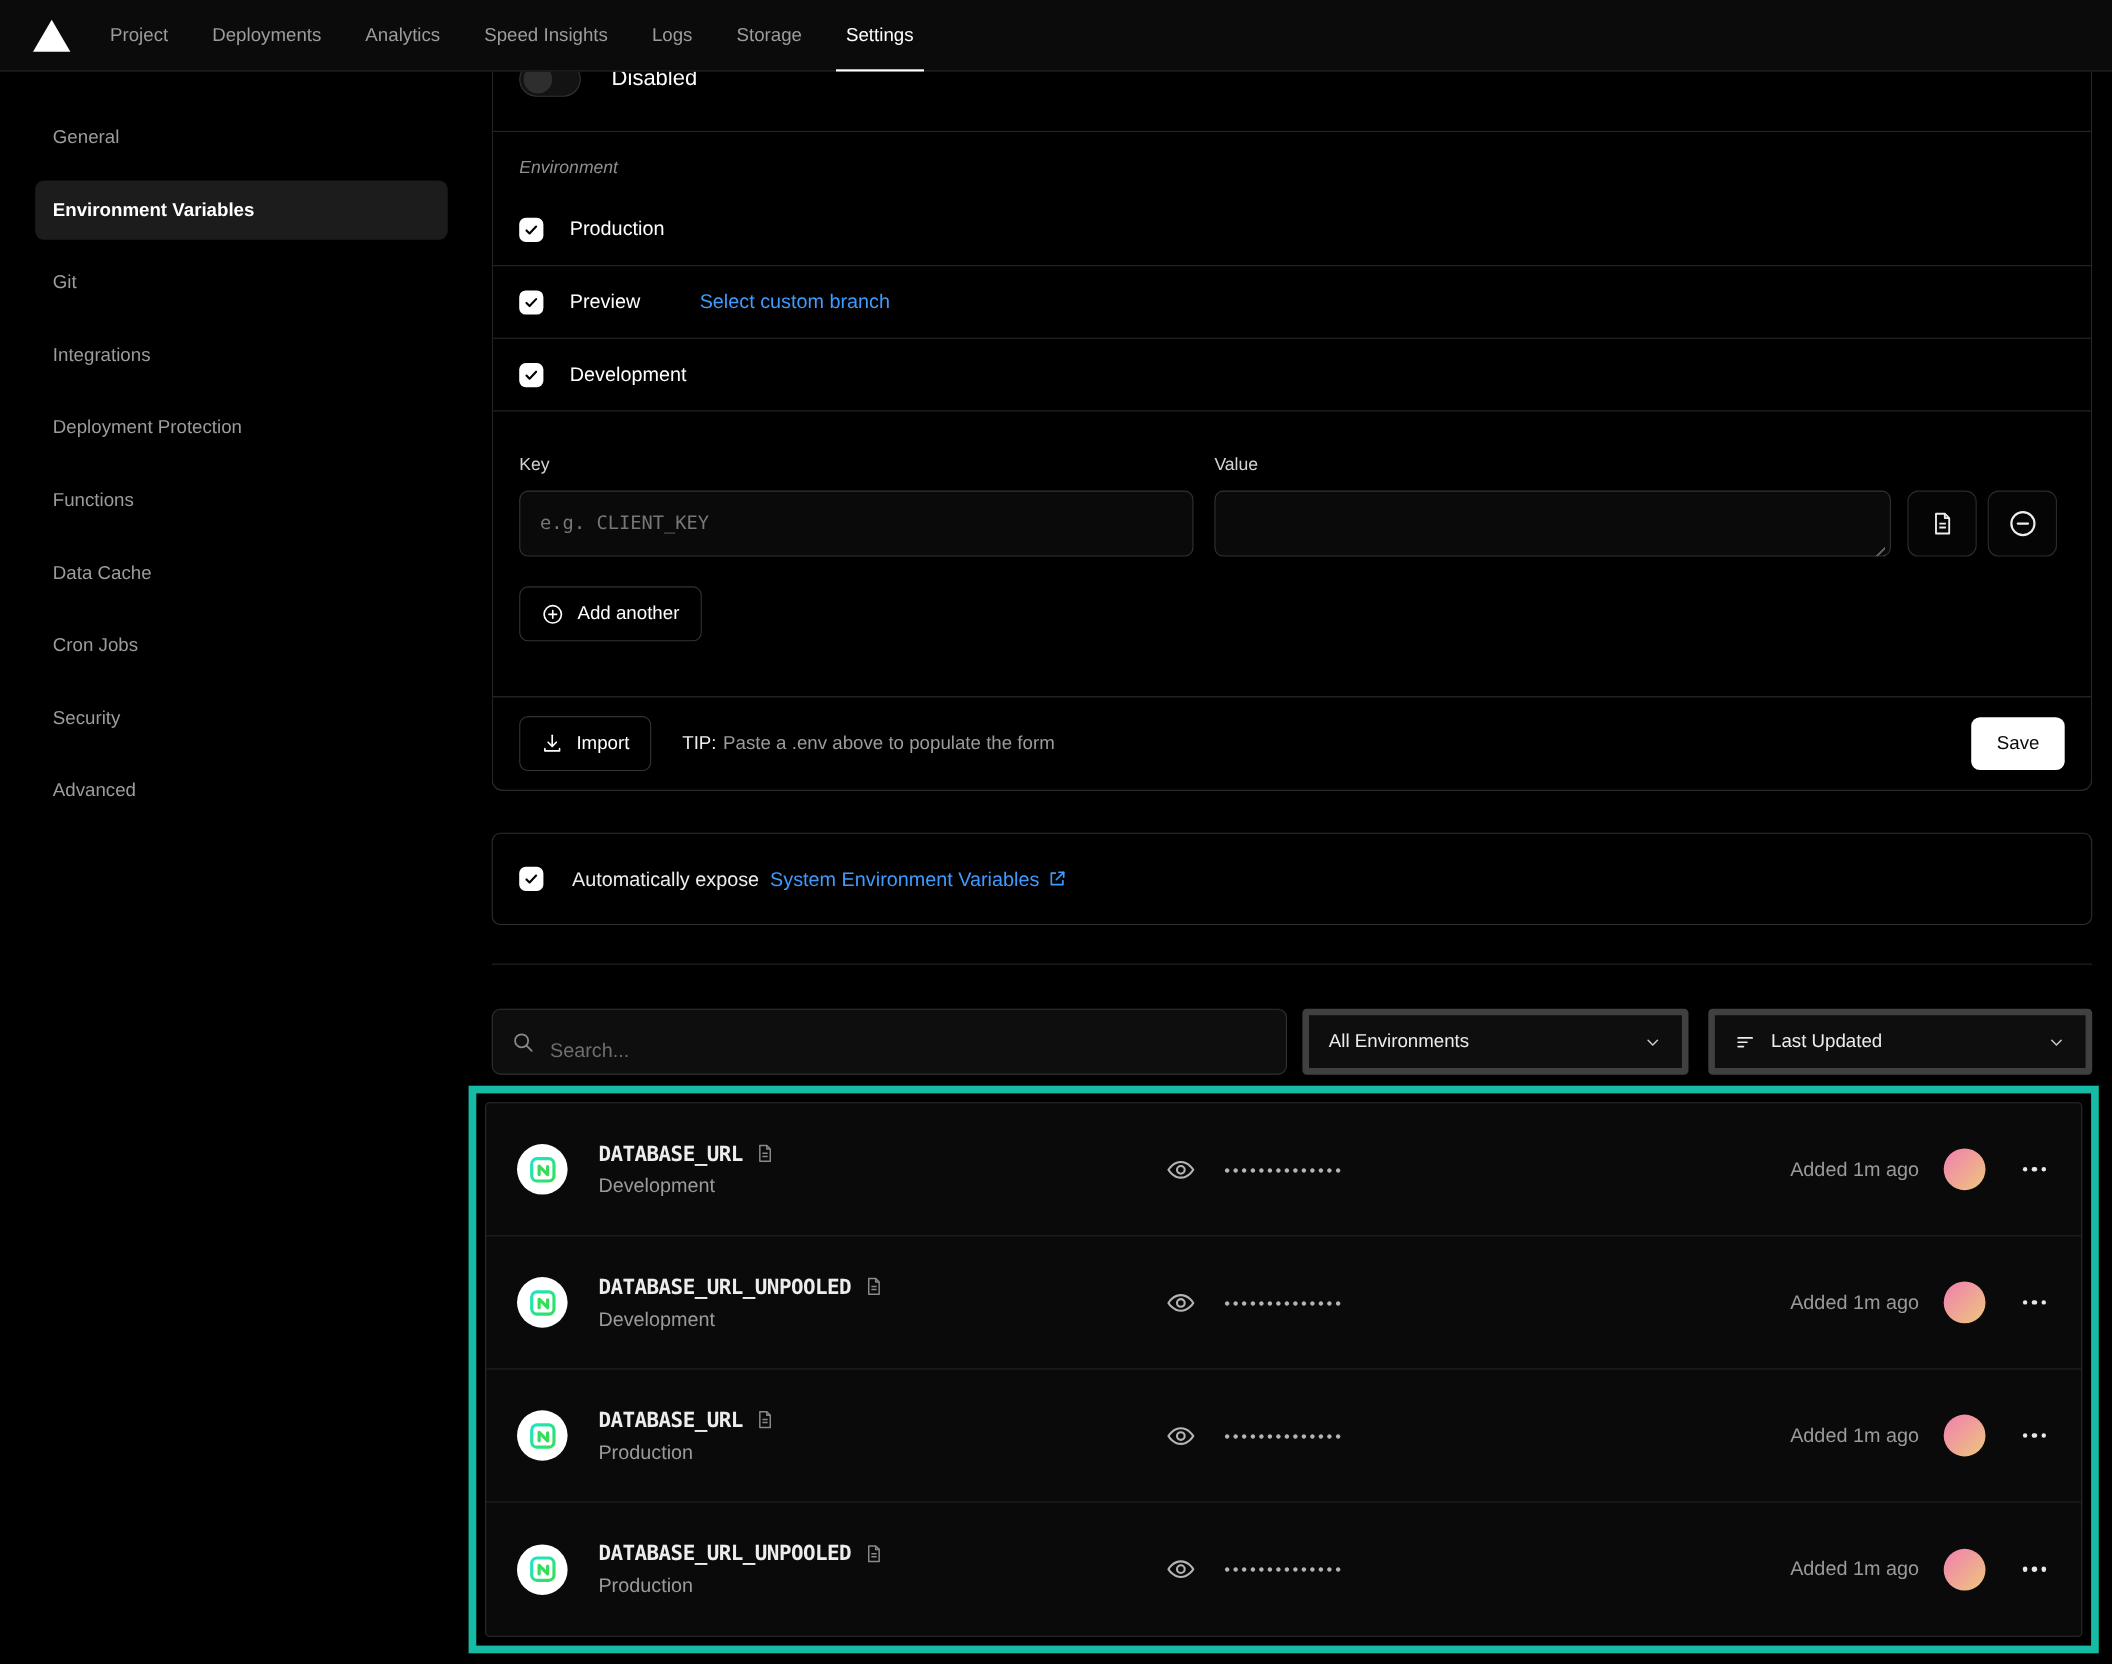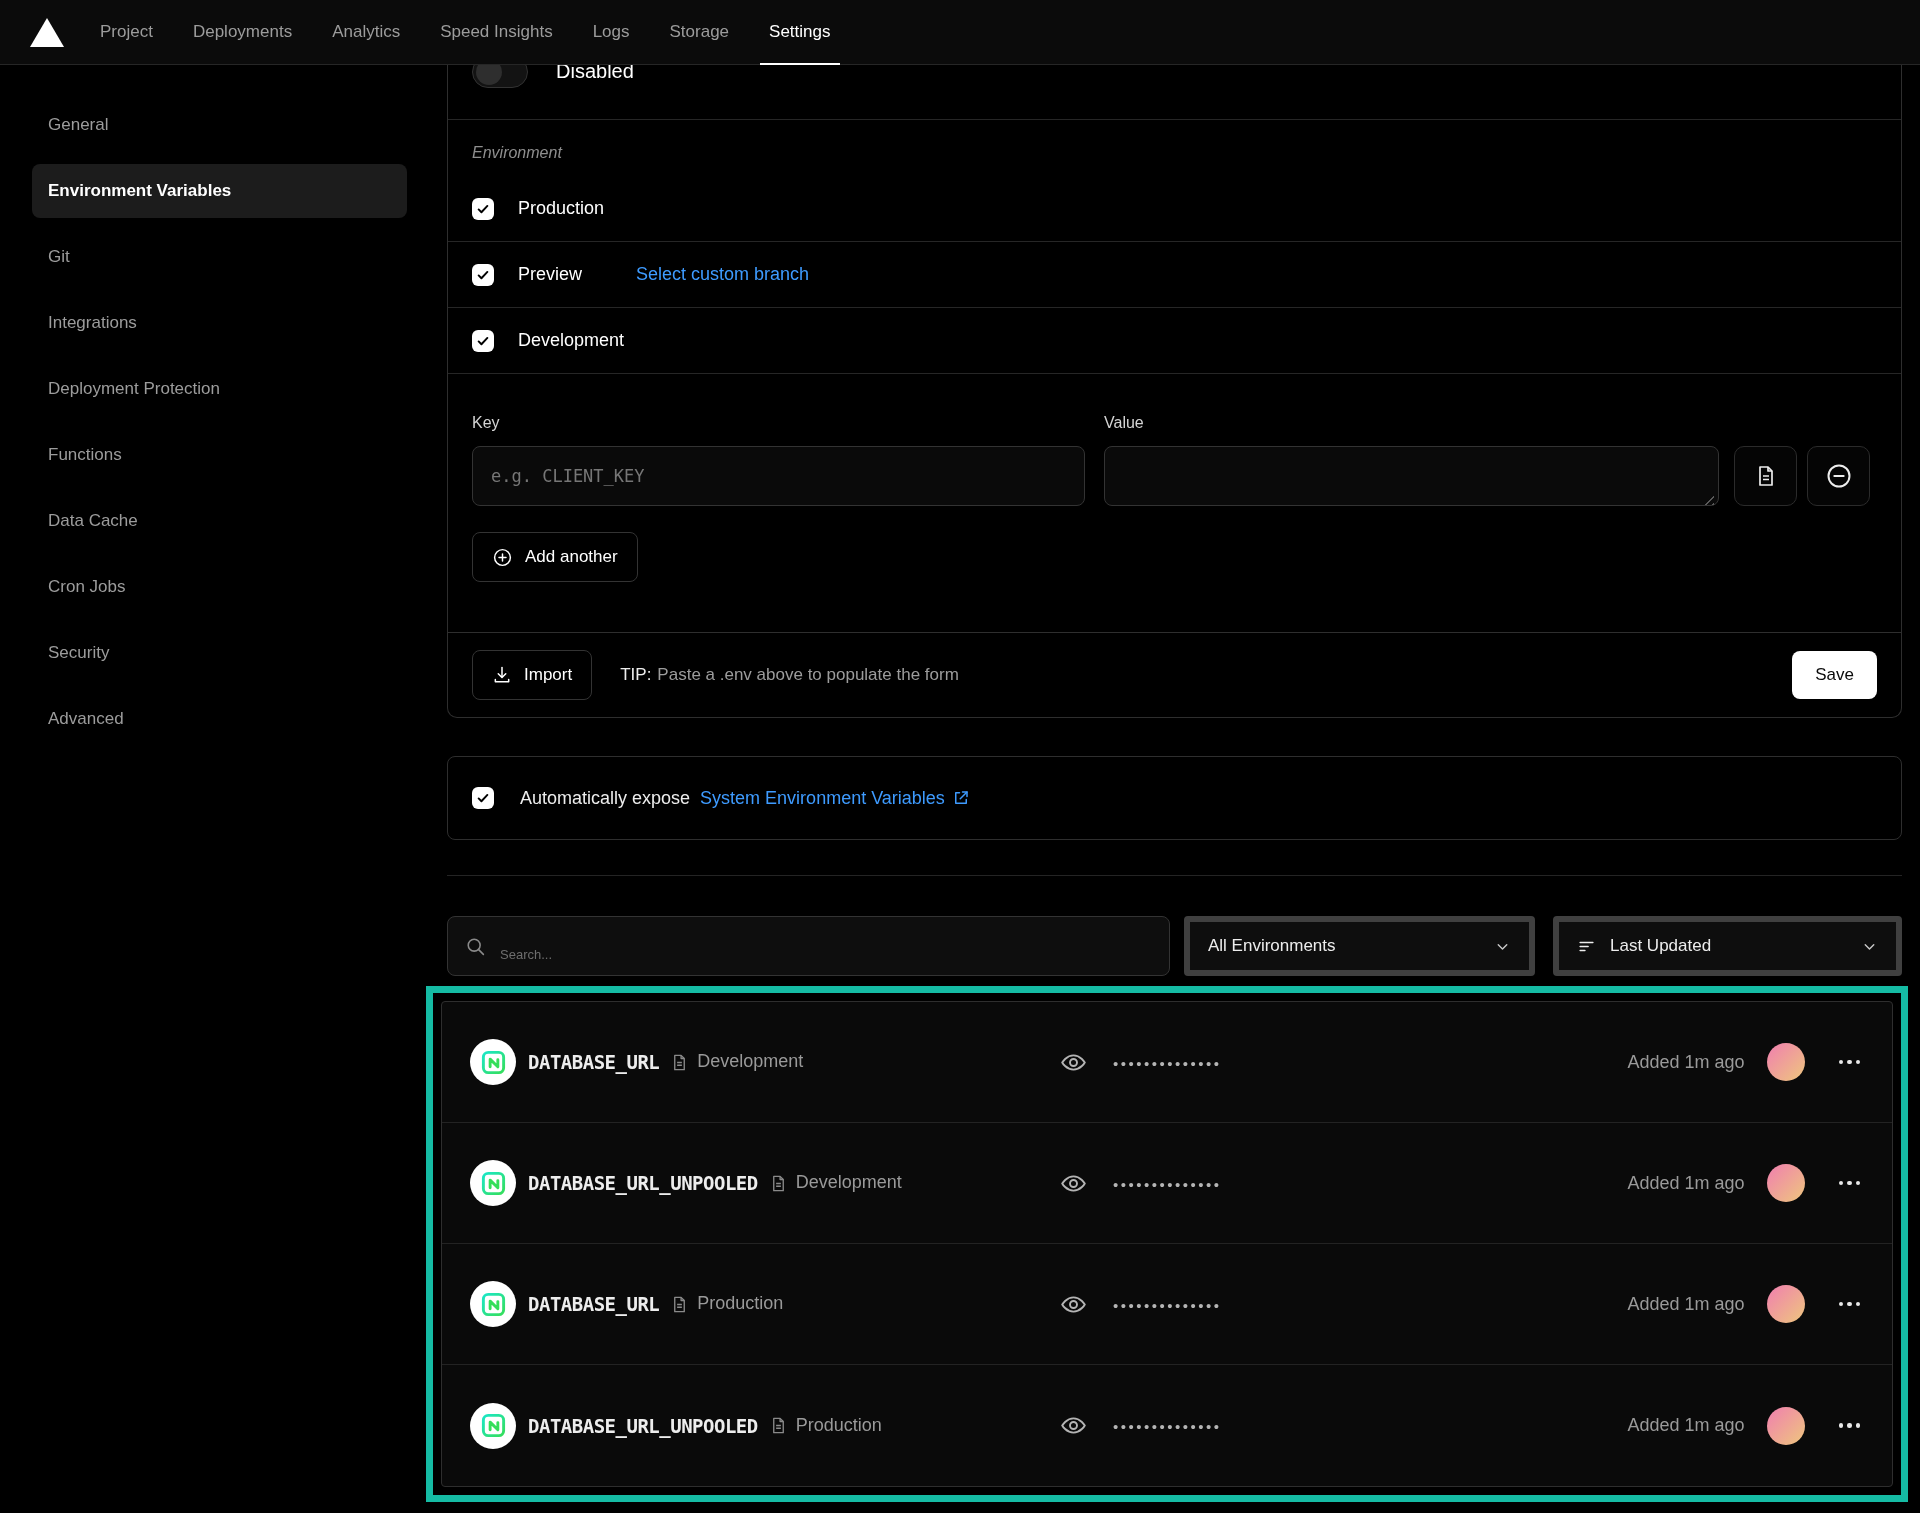--- a/index.html
+++ b/index.html
@@ -144,21 +144,21 @@
   .section-divider { margin-top:35px; border-top:1px solid #242424; }
 
   
   .filters-row { margin-top:40px; display:flex; height:60px; }
   .search-box {
     flex:1; display:flex; align-items:center; gap:14px; padding:0 17px;
     background:#0e0e0e; border:1px solid #333; border-radius:8px; color:#8a8a8a;
   }
   .search-box input {
     flex:1; background:transparent; border:none; outline:none; color:#ededed;
-    font-size:13px; font-family:inherit;margin-top:16px;
+    font-size:18px; font-family:inherit;margin-top:16px;
   }
   .search-box input::placeholder { color:#6e6e6e; }
   .dropdown {
     display:flex; align-items:center; padding:0 18px; gap:14px;
     background:#0e0e0e; border:6px solid #404040; border-radius:4px;
     font-size:17px; color:#ededed; cursor:pointer;
   }
   .dropdown.env-filter { width:351px; margin-left:14px; }
   .dropdown.sort-filter { width:349px; margin-left:18px; }
   .dropdown .chev { margin-left:auto; color:#c7c7c7; }
@@ -171,21 +171,21 @@
   .var-list { border:1px solid #2e2e2e; border-radius:4px; background:#0a0a0a; }
   .var-row {
     position:relative; height:121px; display:flex; align-items:center;
     padding:0 30px 0 28px; border-bottom:1px solid #232323;
   }
   .var-row:last-child { border-bottom:none; }
   .var-avatar {
     width:46px; height:46px; border-radius:50%; background:#fff;
     display:flex; align-items:center; justify-content:center; flex:0 0 46px;
   }
-  .var-text { margin-left:12px; display:flex; flex-direction:row; gap:8px; }
+  .var-text { margin-left:28px; display:flex; flex-direction:column; gap:8px; }
   .var-name-row { display:flex; align-items:center; gap:11px; color:#8a8a8a; }
   .var-name {
     font-family:"DejaVu Sans Mono", monospace; font-size:19px; color:#ededed;
     font-weight:700; letter-spacing:-0.5px;
   }
   .var-env { font-size:18px; color:#9a9a9a; }
   .var-secret { position:absolute; left:618px; display:flex; align-items:center; gap:26px; color:#b4b4b4; }
   .masked { font-size:15px; letter-spacing:2.5px; color:#b4b4b4; padding-top:2px; }
   .eye-btn { background:none; border:none; color:#b4b4b4; cursor:pointer; padding:0; }
   .var-right { margin-left:auto; display:flex; align-items:center; }

